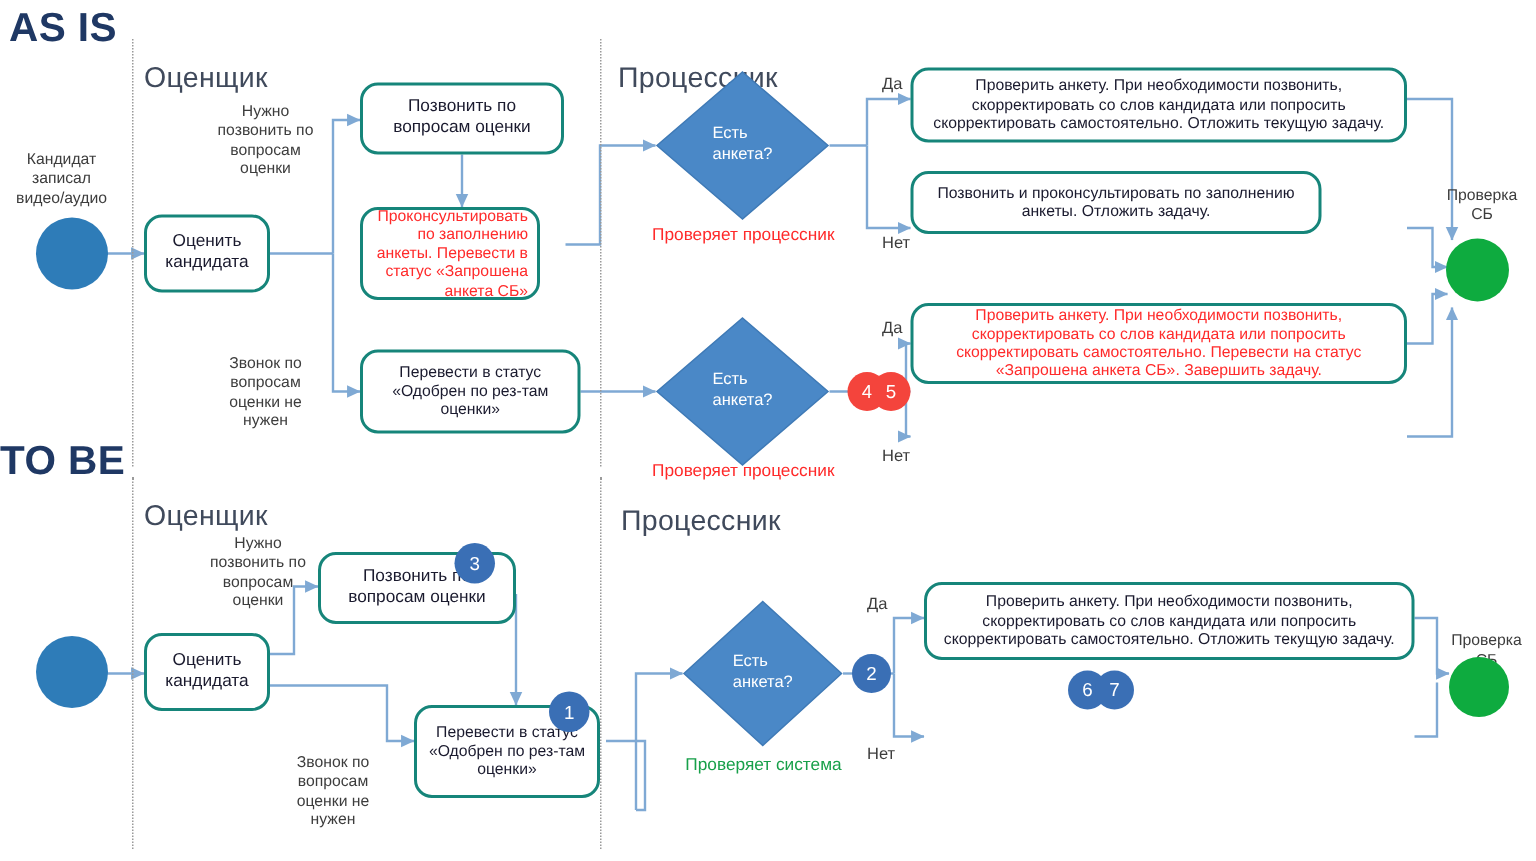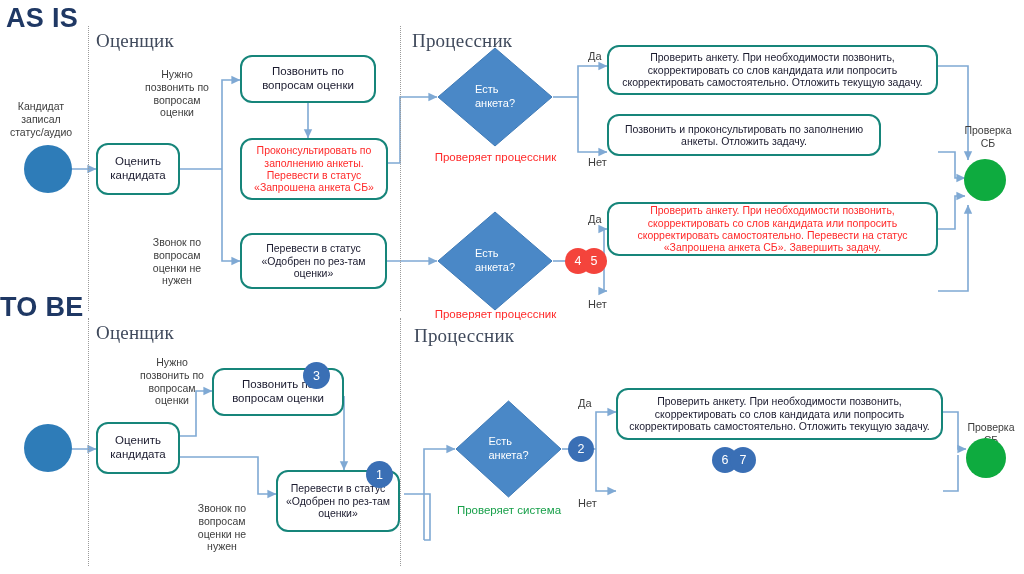--- a/index.html
+++ b/index.html
@@ -29,25 +29,26 @@
   }
   
   .lane-divider {
     position: absolute;
     width: 0;
     border-left: 1px dotted #9a9a9a;
   }
   
   .lane-title {
     position: absolute;
-    font-family: Liberation Serif, serif;
+    font-family: Liberation Sans, sans-serif;
     font-size: 19px;
     color: #404a5c;
     white-space: nowrap;
     letter-spacing: 0.2px;
+    margin-top: 12px;
   }
   
   .box {
     position: absolute;
     box-sizing: border-box;
     border: 2.5px solid #16857a;
     border-radius: 12px;
     background: #ffffff;
     display: flex;
     align-items: center;
@@ -211,35 +212,35 @@
   <div class="section-title" style="left:6px; top:3px;">AS IS</div>
 
   <div class="lane-divider" style="left:88px; top:26px; height:285px;"></div>
   <div class="lane-divider" style="left:400px; top:26px; height:285px;"></div>
 
   <div class="lane-title" style="left:96px; top:30px;">Оценщик</div>
   <div class="lane-title" style="left:412px; top:30px;">Процессник</div>
 
   <div class="ann" style="left:0px; top:100px; width:82px;">Кандидат
 записал
-статус/аудио</div>
+видео/аудио</div>
   <div class="circle start" style="left:24px; top:145px; width:48px; height:48px;"></div>
 
   <div class="box md" style="left:96px; top:143px; width:84px; height:52px; white-space:pre-line;">Оценить
 кандидата</div>
 
   <div class="ann" style="left:140px; top:68px; width:74px;">Нужно
 позвонить по
 вопросам
 оценки</div>
 
   <div class="box md" style="left:240px; top:55px; width:136px; height:48px; white-space:pre-line;">Позвонить по
 вопросам оценки</div>
 
-  <div class="box sm red-text" style="left:240px; top:138px; width:148px; height:62px;">Проконсультировать по заполнению анкеты. Перевести в статус «Запрошена анкета СБ»</div>
+  <div class="box sm red-text" style="left:240px; top:138px; width:120px; height:62px;text-align:right;">Проконсультировать по заполнению анкеты. Перевести в статус «Запрошена анкета СБ»</div>
 
   <div class="ann" style="left:140px; top:236px; width:74px;">Звонок по
 вопросам
 оценки не
 нужен</div>
 
   <div class="box sm" style="left:240px; top:233px; width:147px; height:56px;">Перевести в статус «Одобрен по рез-там оценки»</div>
 
   <div class="diamond-wrap" style="left:437px; top:47px; width:116px; height:100px;">
     <svg class="diamond" viewBox="0 0 116 100" preserveAspectRatio="none">

